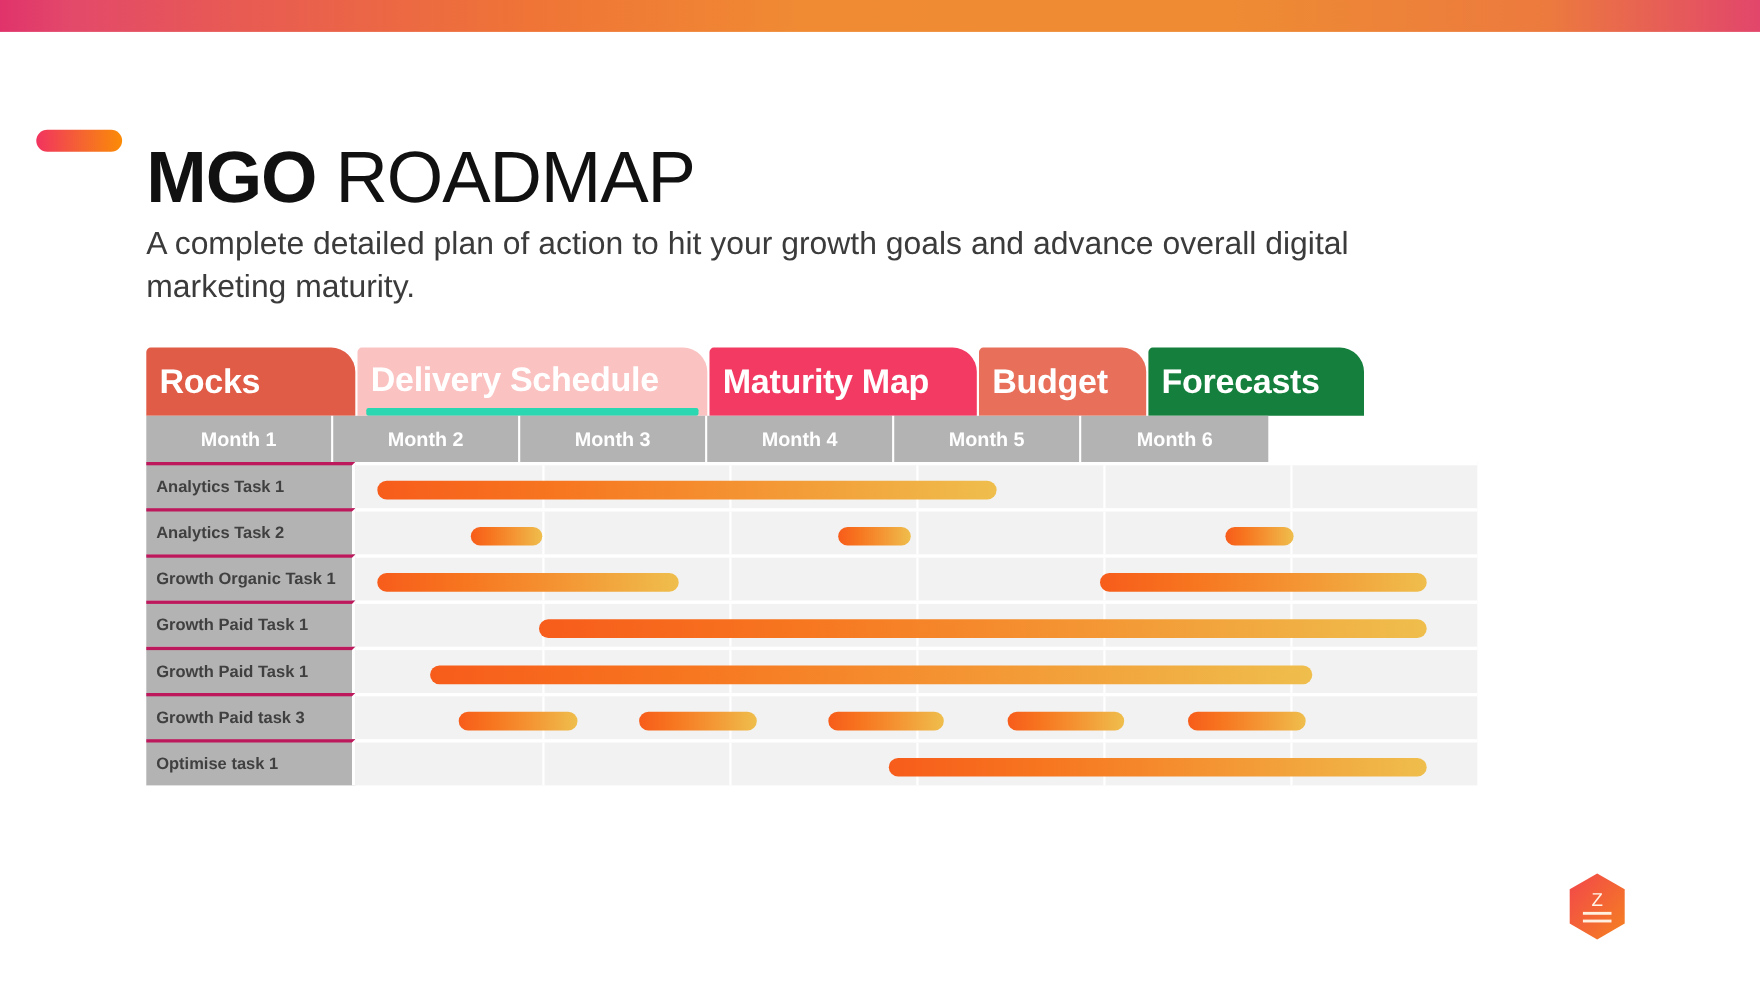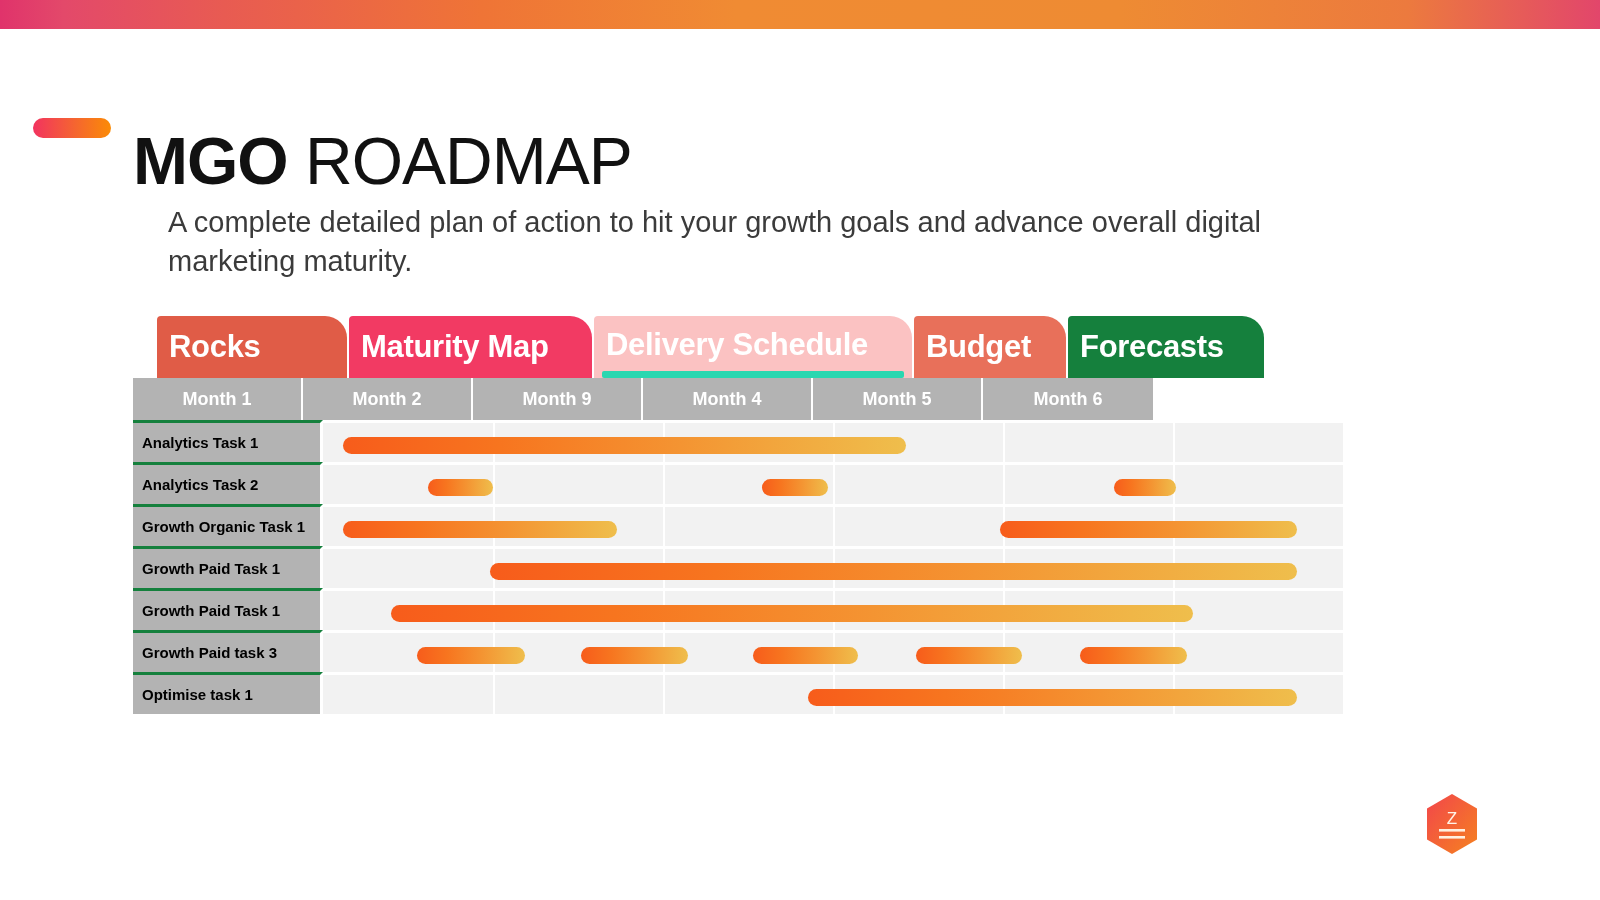--- a/index.html
+++ b/index.html
@@ -30,21 +30,20 @@
     font-size: 66px; line-height: 78px; color: #111111;
     letter-spacing: -1px; white-space: nowrap;
   }
   .title .bold { font-weight: 700; }
   .title .light { font-weight: 400; }
   .subtitle {
     position: absolute; left: 133px; top: 203px;
     width: 1110px;
     font-size: 29px; line-height: 39px; font-weight: 300;
     color: #3b3b3b;
-    margin-left: 35px;
   }
 
   
   .tabs {
     position: absolute; left: 133px; top: 316px;
     display: flex; align-items: flex-end;
   }
   .tab {
     position: relative;
     height: 62px;
@@ -77,25 +76,25 @@
     display: flex; align-items: center; justify-content: center;
     border-right: 2px solid #ffffff;
   }
   .th:last-child { border-right: none; }
   .th.tasks-th { width: 190px; border-right: 3px solid #ffffff; }
   .th.month-th { width: 170px; }
 
   .row { display: flex; position: relative; }
   .row-label {
     width: 190px; min-width: 190px;
-    background: #B3B3B3; color: #000000;
+    background: #B3B3B3; color: #404040;
     font-size: 15px; font-weight: 600;
     display: flex; align-items: center;
     padding-left: 9px;
-    border-top: 3px solid #15803d;
+    border-top: 3px solid #be185d;
     border-right: 3px solid #ffffff;
   }
   .row-track {
     position: relative; flex: 1;
     background: #F2F2F2;
     border-top: 3px solid #ffffff;
   }
   .row-track .colsep {
     position: absolute; top: 0; bottom: 0; width: 2px; background: #ffffff;
   }
@@ -122,43 +121,43 @@
 
   <div class="accent-pill"></div>
 
   <h1 class="title">
     <span class="bold">MGO</span><span class="light"> ROADMAP</span>
   </h1>
 
   <p class="subtitle">A complete detailed plan of action to hit your growth goals and advance overall digital marketing maturity.</p>
 
   <div class="tabs" id="tabs">
-      <div class="tab" style="background: rgb(224, 92, 71); width: 190px; margin-left: 24px;">
+      <div class="tab" style="background: rgb(224, 92, 71); width: 190px;">
         <span>Rocks</span>
-      </div>
-      <div class="tab" style="background: rgb(242, 58, 99); width: 243px;">
-        <span>Maturity Map</span>
       </div>
       <div class="tab active" style="background: rgb(251, 194, 194); width: 318px;">
         <span>Delivery Schedule</span>
         <div class="tab-underline" style="background: rgb(42, 215, 176);"></div>
+      </div>
+      <div class="tab" style="background: rgb(242, 58, 99); width: 243px;">
+        <span>Maturity Map</span>
       </div>
       <div class="tab" style="background: rgb(232, 112, 90); width: 152px;">
         <span>Budget</span>
       </div>
       <div class="tab" style="background: #15803d; width: 196px;">
         <span>Forecasts</span>
       </div>
     </div>
 
   <div class="table" id="table">
       <div class="thead">
         <div class="th month-th">Month 1</div>
         <div class="th month-th">Month 2</div>
-        <div class="th month-th">Month 9</div>
+        <div class="th month-th">Month 3</div>
         <div class="th month-th">Month 4</div>
         <div class="th month-th">Month 5</div>
         <div class="th month-th">Month 6</div>
       </div>
       <div class="row">
         <div class="row-label" style="height: 42px;">Analytics Task 1</div>
         <div class="row-track" style="height: 42px;">
           <div class="colsep" style="left: 170px;"></div>
           <div class="colsep" style="left: 340px;"></div>
           <div class="colsep" style="left: 510px;"></div>

